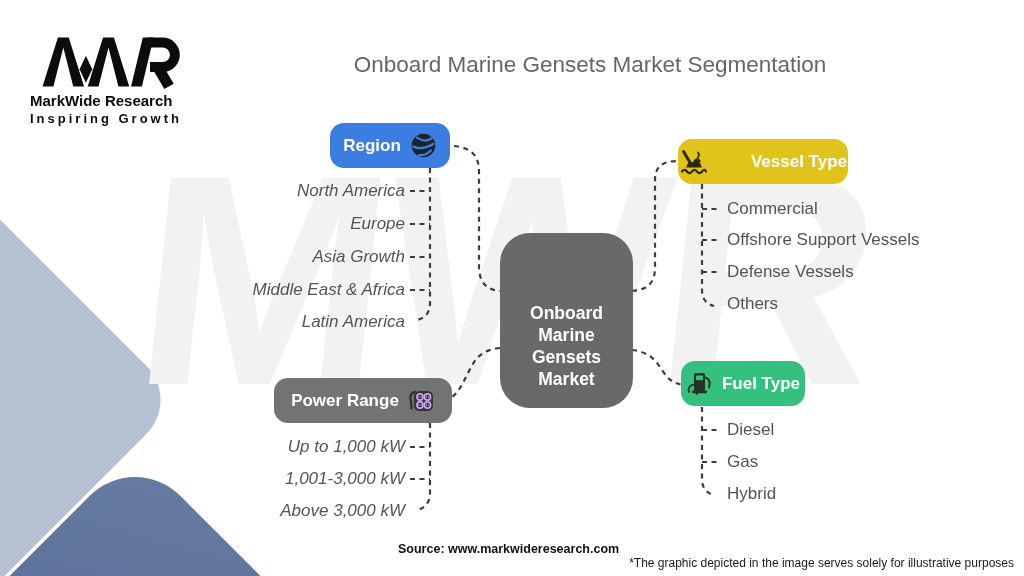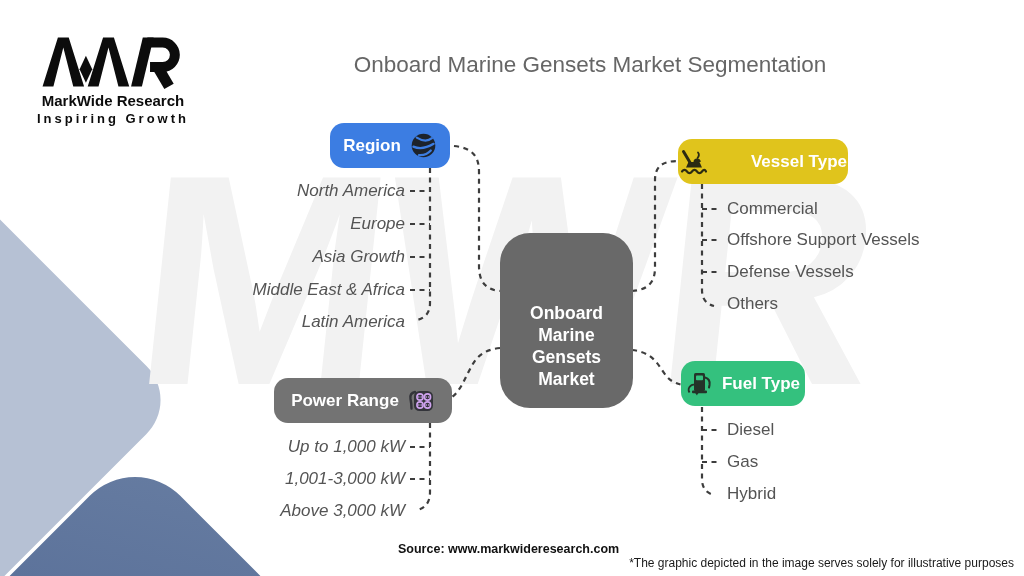--- a/index.html
+++ b/index.html
@@ -10,21 +10,21 @@
   
   .decor-light{position:absolute;width:340px;height:340px;left:-230px;top:230px;
     background:#b6c1d4;border-radius:48px;transform:rotate(45deg);z-index:0;}
   .decor-dark{position:absolute;width:480px;height:480px;left:-105px;top:550px;
     background:linear-gradient(150deg,#667ca1 0%,#4a618f 70%);border-radius:64px;
     transform:rotate(45deg);z-index:0;}
   .watermark{position:absolute;left:140px;top:130px;font-size:300px;font-weight:800;
     color:#f2f2f2;letter-spacing:-6px;line-height:300px;z-index:0;user-select:none;
     transform:skewX(-6deg);}
   
-  .logo{position:absolute;left:30px;top:34px;width:166px;z-index:2;text-align:center;}
+  .logo{position:absolute;left:30px;top:34px;width:166px;z-index:2;text-align:left;}
   .logo svg{display:block;margin:0 auto;}
   .logo-name{font-size:15px;font-weight:800;color:#0c0c0c;margin-top:2px;}
   .logo-tagline{font-size:13px;font-weight:700;color:#0c0c0c;letter-spacing:3px;margin-top:2px;}
   
   .title{position:absolute;left:156px;right:0;top:52px;text-align:center;
     font-size:22.5px;color:#666;z-index:2;}
   
   .connectors{position:absolute;left:0;top:0;z-index:1;}
   
   .center-node{position:absolute;left:500px;top:233px;width:133px;height:175px;

